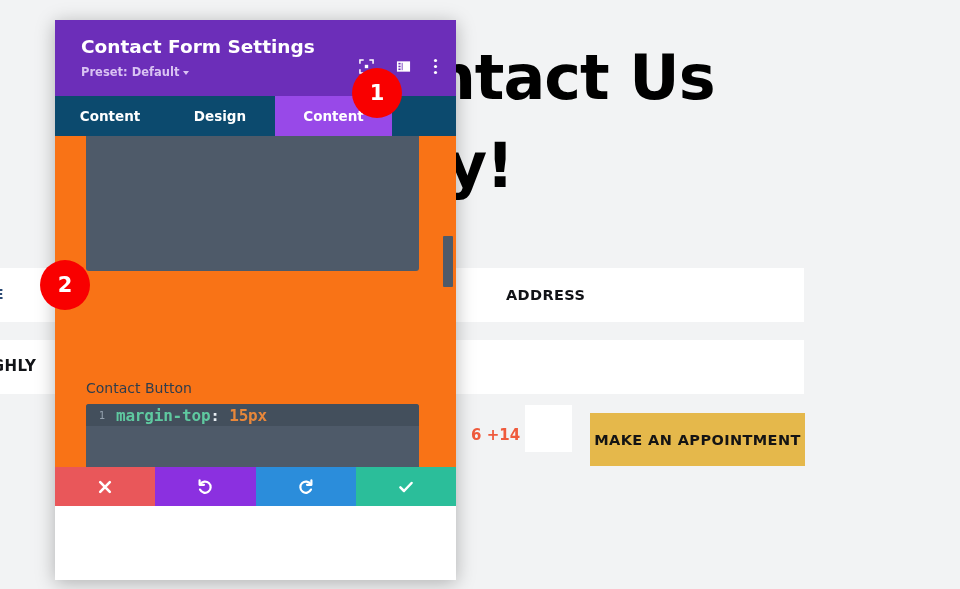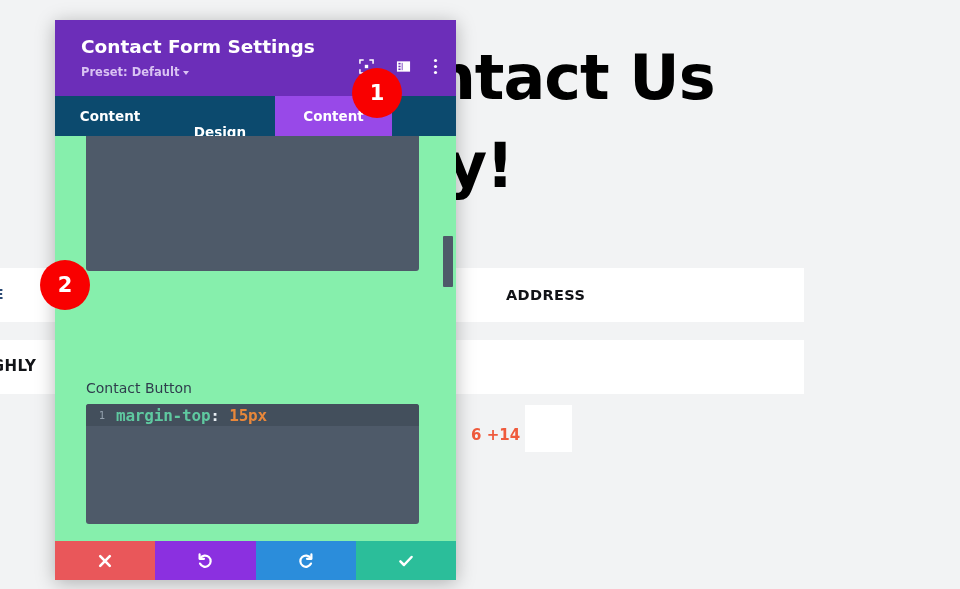--- a/index.html
+++ b/index.html
@@ -143,27 +143,27 @@
   .tab {
     display: flex; align-items: center; justify-content: center;
     font-family: "DejaVu Sans", sans-serif;
     font-weight: 700;
     font-size: 13.5px;
     color: #ffffff;
     cursor: pointer;
     height: 100%;
   }
   #tab-content  { width: 110px; }
-  #tab-design   { width: 110px; margin-top: 16px; }
+  #tab-design   { width: 110px; }
   #tab-advanced { width: 117px; background: #9849e8; }
 
   #modal-body {
     position: relative;
-    height: 405px;
-    background: #86efac;
+    height: 331px;
+    background: #f97316;
     overflow: hidden;
   }
 
   .code-block-label {
     position: absolute;
     left: 31px;
     font-family: "DejaVu Sans", sans-serif;
     font-weight: 400;
     font-size: 14px;
     color: #2f3d4d;
@@ -268,20 +268,21 @@
   <div class="form-card" id="field-message">
     <span class="field-label"></span>
   </div>
 
   <span class="bg-fragment" id="frag-e">E</span>
   <span class="bg-fragment" id="frag-roughly">OUGHLY</span>
 
   <div id="captcha-row">
     <span id="captcha-question">6 +14 =</span>
     <input id="captcha-input" type="text" value="" style="">
+    <button id="appointment-button">MAKE AN APPOINTMENT</button>
   </div>
 </div>
 
 <div id="modal">
 
   <div id="modal-header">
     <div id="modal-title">Contact Form Settings</div>
 
     <div id="preset-row">
       <span>Preset: Default</span>

